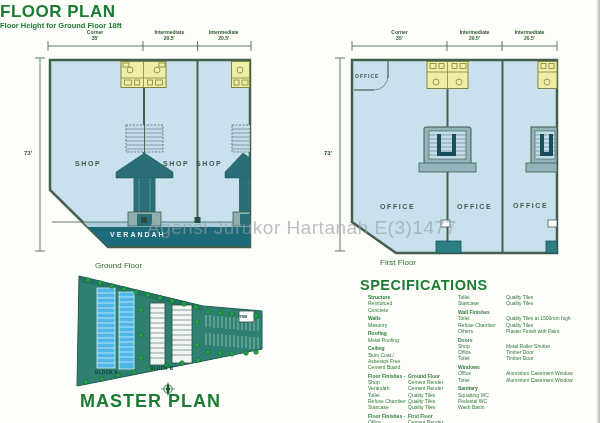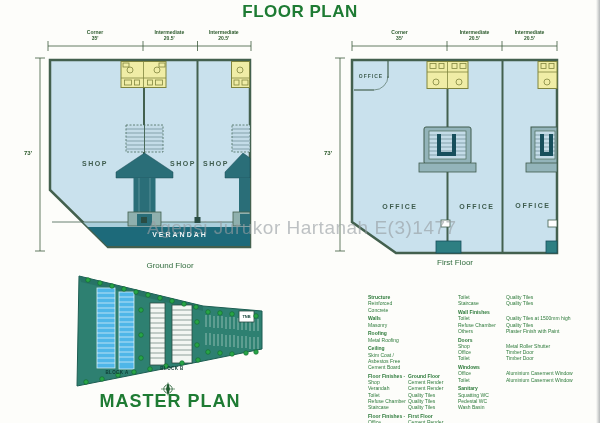--- a/index.html
+++ b/index.html
@@ -1,20 +1,20 @@
 <!DOCTYPE html>
 <html><head>
 <meta charset="utf-8">
 <style>
   html,body{margin:0;padding:0;background:#ffffff;}
   #page{position:relative;width:600px;height:423px;background:#fdfdfa;overflow:hidden;
         font-family:"Liberation Sans",sans-serif;}
   svg.layer{position:absolute;left:0;top:0;z-index:1;}
   .lbl{position:absolute;z-index:3;white-space:nowrap;}
-  .center{text-align:center;}
+  .center{text-align:left;}
   .grn{color:#1e7b33;}
   .title{font-size:17px;font-weight:bold;letter-spacing:.5px;}
   .subtitle{font-size:7.5px;font-weight:bold;}
   .caption{font-size:8px;color:#2f6b3c;}
   .room{font-size:7px;font-weight:bold;letter-spacing:1.6px;color:#3e5c4e;}
   .room-small{font-size:5px;font-weight:bold;letter-spacing:1px;color:#3e5c4e;}
   .verandah{font-size:7px;font-weight:bold;letter-spacing:2px;color:#f2f7f7;}
   .sidedim{font-size:6px;font-weight:bold;color:#2c5a2c;}
   .dims{position:absolute;z-index:3;display:flex;align-items:flex-start;height:16px;}
   .dims > div.dimseg{display:flex;flex-direction:column;align-items:center;}
@@ -248,20 +248,21 @@
 
       <g>
         <circle cx="168" cy="389" r="4.2" fill="none" stroke="#1e5b2e" stroke-width="0.8"></circle>
         <line x1="161" y1="389" x2="175" y2="389" stroke="#1e5b2e" stroke-width="0.6"></line>
         <path d="M168,382 L170,389 L168,396 L166,389 Z" fill="#1e5b2e"></path>
       </g>
     </g>
   </svg>
 
   <div class="lbl title grn center" style="left:0;right:0;top:2px;">FLOOR PLAN</div>
+  <div class="lbl subtitle grn center" style="left:0;right:0;top:21px;">Floor Height for Ground Floor 18ft</div>
 
   <div class="dims" style="left:48px;top:29px;width:203px;">
 
       <div class="dimseg">
         <span>Corner</span>
         <span>35'</span>
       </div>
 
       <div class="dimseg">
         <span>Intermediate</span>
@@ -304,20 +305,21 @@
   <span class="lbl room center" style="left:513px;top:202px;width:40px;">OFFICE</span>
   <div class="lbl caption center" style="left:380px;top:258px;width:150px;">First Floor</div>
 
   <div class="watermark" style="left:147px;top:189px;margin-top:28px;">Agensi Jurukor Hartanah E(3)1477</div>
 
   <span class="lbl block-lbl center" style="left:95px;top:370px;width:44px;">BLOCK A</span>
   <span class="lbl block-lbl center" style="left:150px;top:366px;width:44px;">BLOCK B</span>
   <span class="lbl tnb-lbl center" style="left:239px;top:313.5px;width:15px;">TNB</span>
   <div class="lbl master-title grn center" style="left:80px;top:391px;width:180px;">MASTER PLAN</div>
 
+  <div class="lbl specs-title grn center" style="left:360px;top:277px;width:235px;">SPECIFICATIONS</div>
   <div class="spec-col left" style="left:368px;top:294px;width:90px;">
 
       <div class="spec-row head">
         <span class="k">Structure</span>
         <span class="v"></span>
       </div>
 
       <div class="spec-row">
         <span class="k">Reinforced Concrete</span>
         <span class="v"></span>

